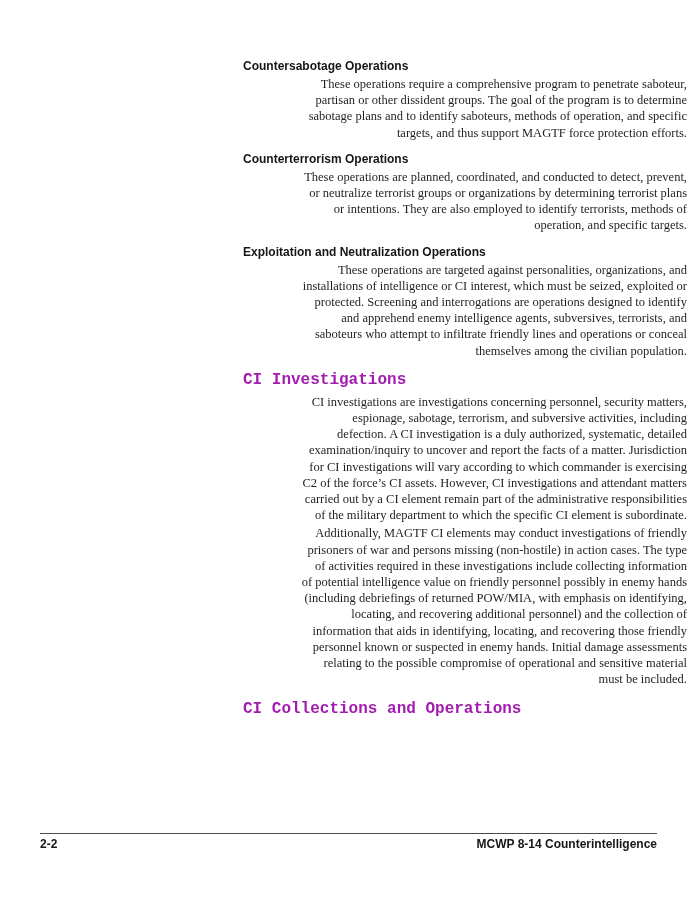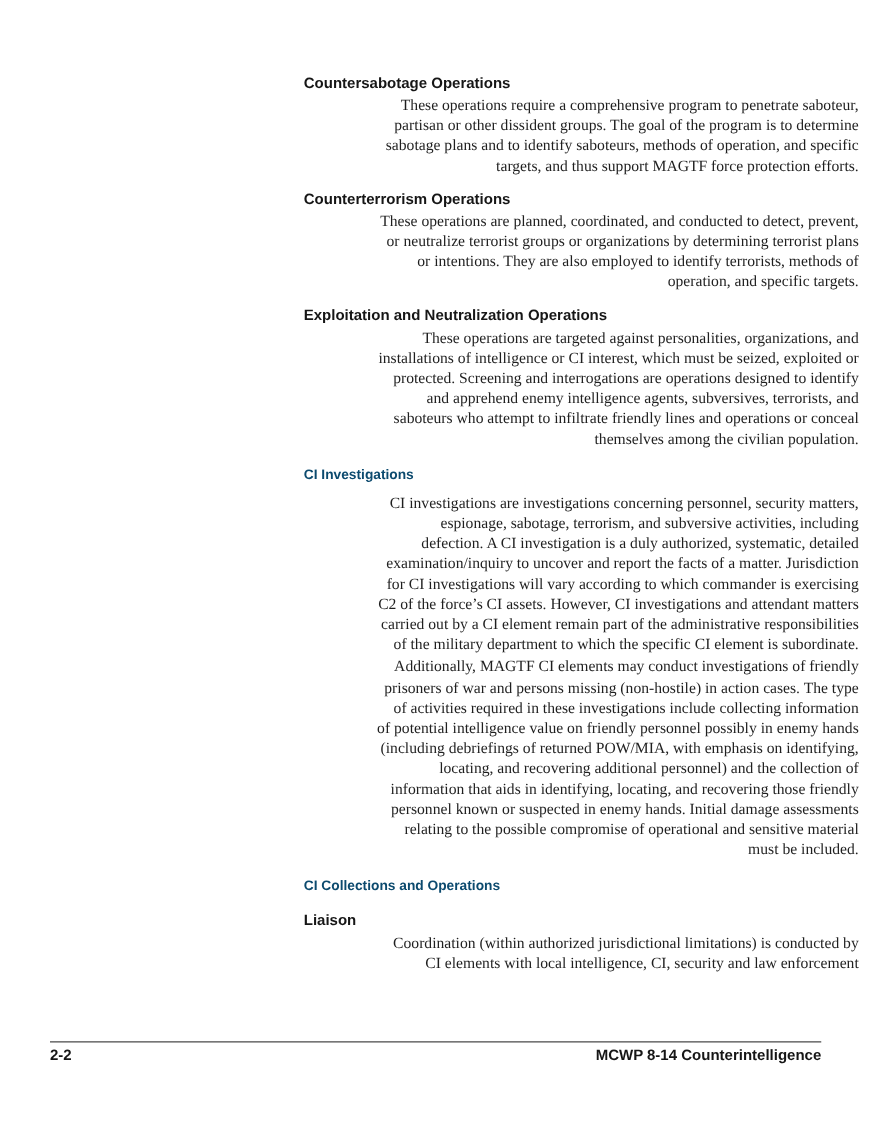--- a/index.html
+++ b/index.html
@@ -27,25 +27,25 @@
     font-weight: bold;
     font-size: 12px;
     line-height: 16px;
     color: #161616;
     margin: 10px 0 0 0;
   }
   .subheading:first-child {
     margin-top: 0;
   }
   .section-heading {
-    font-family: Liberation Sans, sans-serif;
+    font-family: Liberation Mono, monospace;
     font-weight: bold;
-    font-size: 11px;
+    font-size: 16px;
     line-height: 18px;
-    color: #0c4a6e;
+    color: #a21caf;
     margin: 12px 0 5px 0;
   }
   .para {
     font-size: 12.5px;
     line-height: 16.2px;
     margin: 2px 0 0 0;
     white-space: pre-line;
     text-align: right;
   }
   .footer {
@@ -99,22 +99,19 @@
 prisoners of war and persons missing (non-hostile) in action cases. The type
 of activities required in these investigations include collecting information
 of potential intelligence value on friendly personnel possibly in enemy hands
 (including debriefings of returned POW/MIA, with emphasis on identifying,
 locating, and recovering additional personnel) and the collection of
 information that aids in identifying, locating, and recovering those friendly
 personnel known or suspected in enemy hands. Initial damage assessments
 relating to the possible compromise of operational and sensitive material
 must be included.</p>
     <h2 class="section-heading">CI Collections and Operations</h2>
-    <h3 class="subheading">Liaison</h3>
-    <p class="para">Coordination (within authorized jurisdictional limitations) is conducted by
-CI elements with local intelligence, CI, security and law enforcement</p>
   </div>
 
   <div class="footer">
     <span>2-2</span>
     <span>MCWP 8-14 Counterintelligence</span>
   </div>
 </div>
 
 </body></html>

